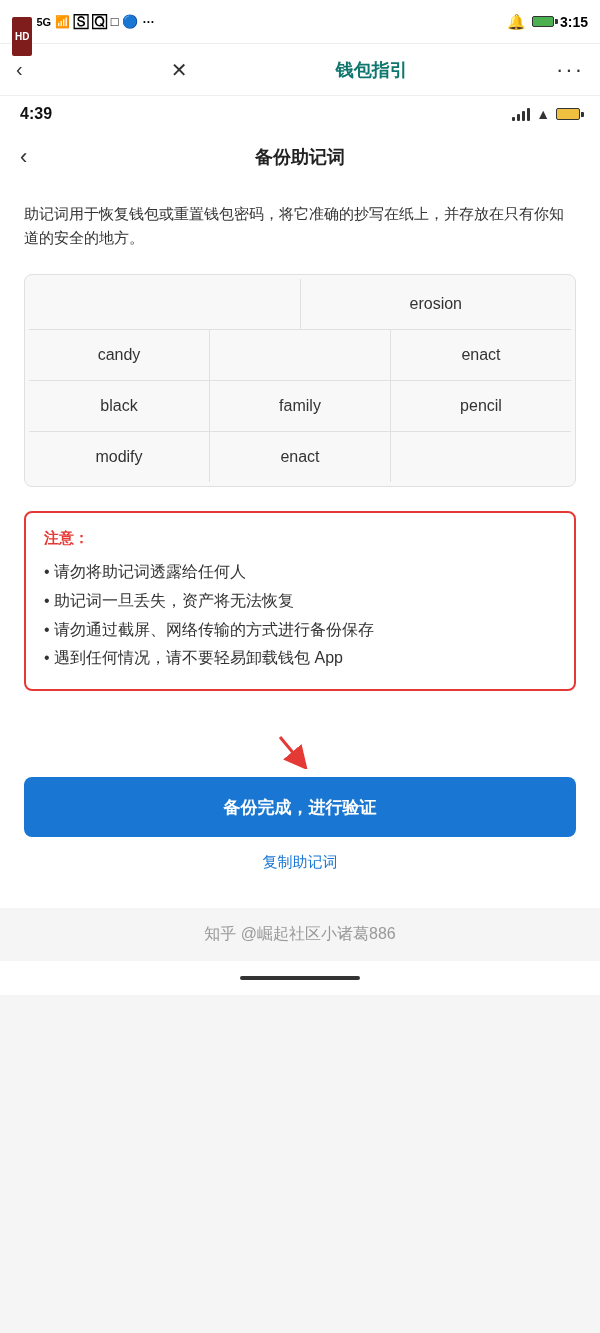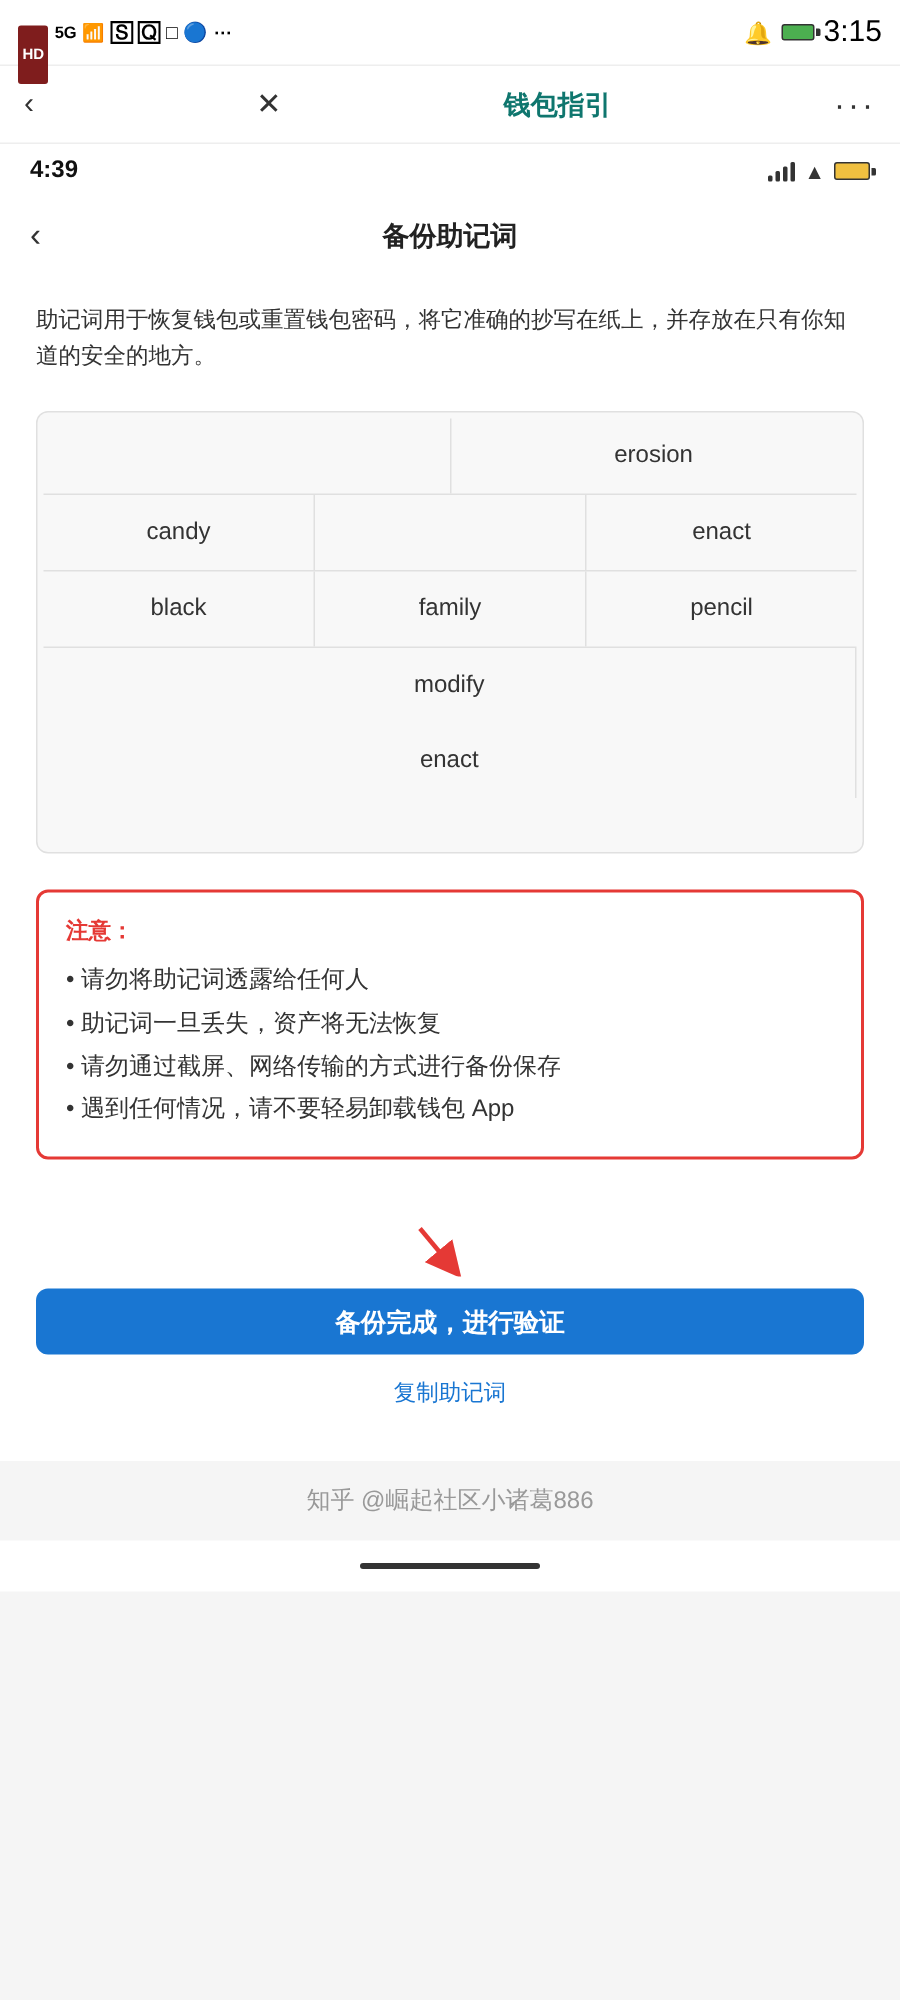--- a/index.html
+++ b/index.html
@@ -186,21 +186,20 @@
       border-radius: 8px;
       padding: 4px;
       margin-bottom: 24px;
     }
     .mnemonic-row {
       display: flex;
       border-bottom: 1px solid #e0e0e0;
     }
     .mnemonic-row:last-child {
       border-bottom: none;
-      flex-direction: column;
     }
     .mnemonic-cell {
       flex: 1;
       padding: 16px 8px;
       text-align: center;
       font-size: 16px;
       color: #333;
       border-right: 1px solid #e0e0e0;
     }
     .mnemonic-cell:last-child {
@@ -230,21 +229,21 @@
       line-height: 1.8;
     }
 
     
     .button-area {
       padding: 0 24px 16px;
       background: #fff;
     }
     .primary-btn {
       width: 100%;
-      height: 44px;
+      height: 60px;
       background: #1976d2;
       color: #fff;
       border: none;
       border-radius: 8px;
       font-size: 17px;
       font-weight: 600;
       cursor: pointer;
       margin-bottom: 16px;
       position: relative;
     }
@@ -310,21 +309,21 @@
     <span>📶</span>
     <span style="font-size:13px;">🅂</span>
     <span style="font-size:13px;">🅀</span>
     <span style="font-size:13px;">□</span>
     <span style="font-size:13px;">🔵</span>
     <span style="font-size:12px;">···</span>
   </div>
   <div class="outer-status-right">
     <span style="font-size:15px;">🔔</span>
     <div class="battery-icon"></div>
-    <span style="font-size:20px;font-weight:400;">3:15</span>
+    <span style="font-size:14px;font-weight:700;">3:15</span>
   </div>
 </div>
 
 <div class="outer-nav">
   <span class="nav-icon">‹</span>
   <span class="nav-icon">✕</span>
   <span class="outer-nav-title">钱包指引</span>
   <span class="nav-dots">···</span>
 </div>
 

